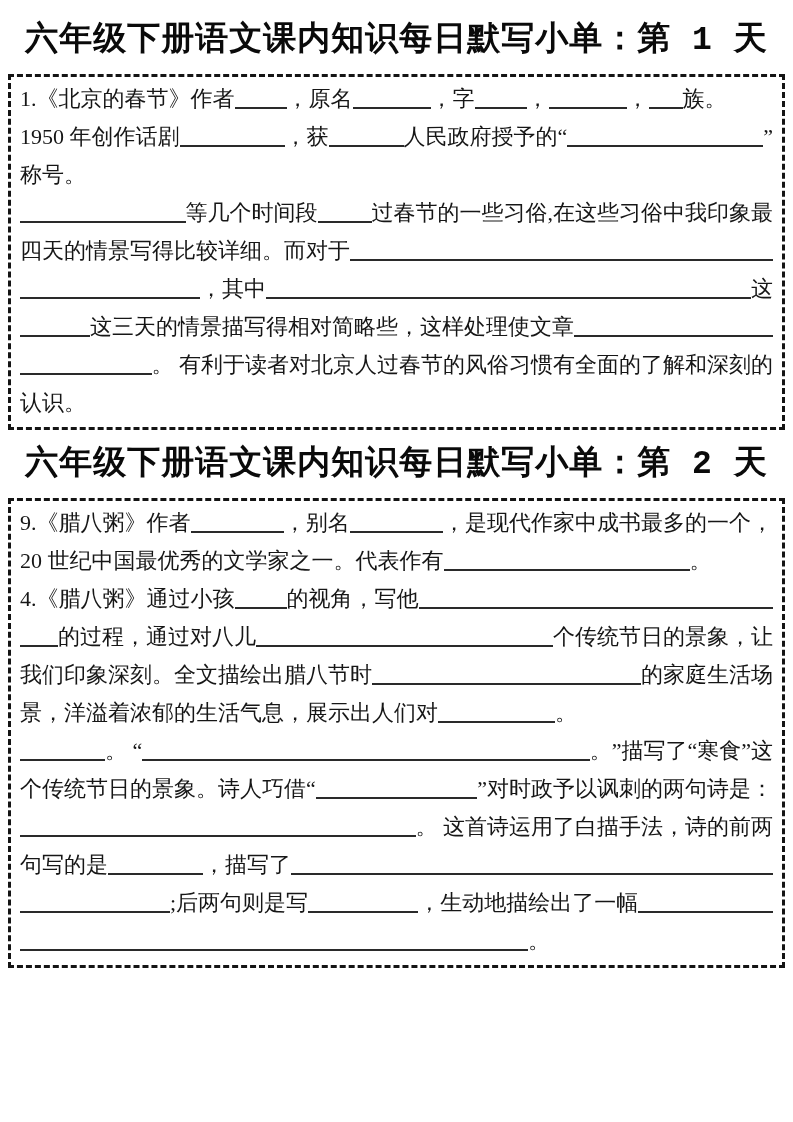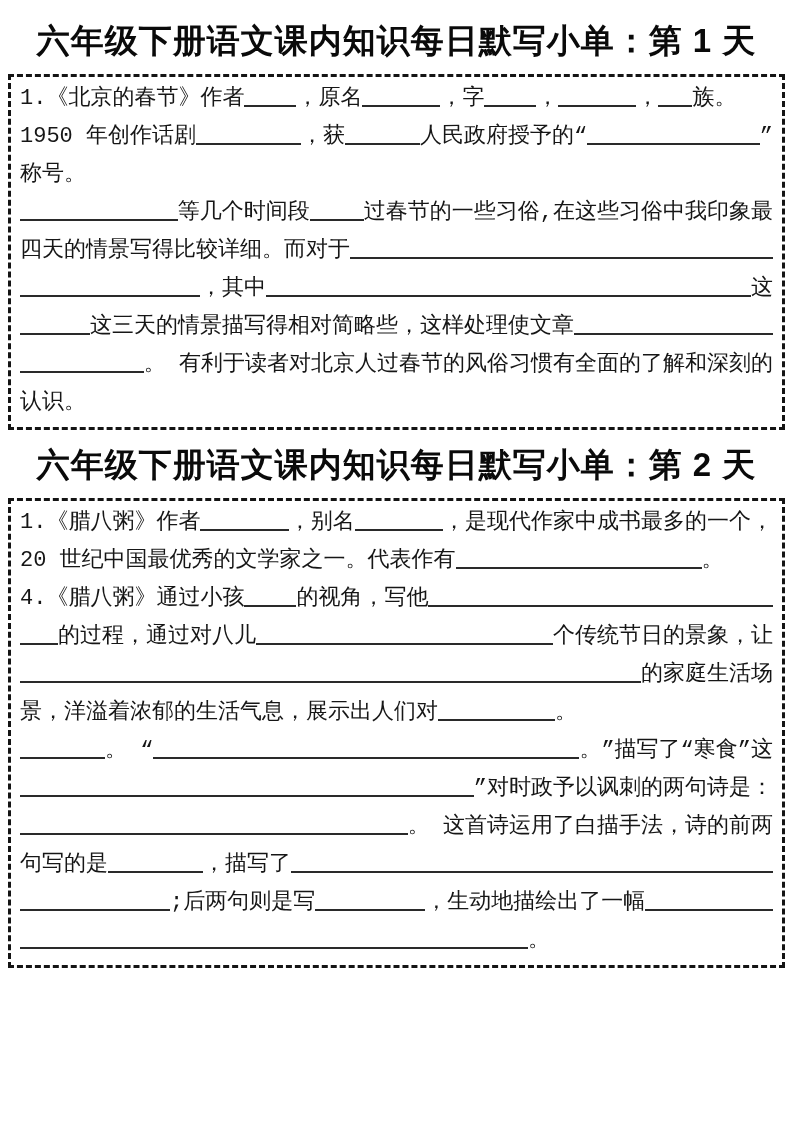--- a/index.html
+++ b/index.html
@@ -5,21 +5,21 @@
   * { margin: 0; padding: 0; box-sizing: border-box; }
   html, body { background: #ffffff; }
   body {
     width: 793px; height: 1122px;
     color: #111111;
     font-family: "Liberation Serif", "DejaVu Serif", serif;
     overflow: hidden;
   }
   .page { padding: 6px 8px 0 8px; }
   .section-title {
-    font-family: Liberation Sans, sans-serif;
+    font-family: Liberation Mono, monospace;
     font-weight: bold;
     font-size: 33px;
     line-height: 46px;
     text-align: center;
     letter-spacing: 1px;
     color: #0a0a0a;
     margin: 12px 0 10px 0;
     white-space: nowrap;
   }
   .question-box {
@@ -30,21 +30,21 @@
   .line {
     display: flex;
     align-items: baseline;
     flex-wrap: nowrap;
     height: 38px;
     line-height: 38px;
     font-size: 22px;
     overflow: hidden;
     white-space: pre;
   }
-  .seg { flex: 0 0 auto; color: #161616; font-family: Liberation Mono, monospace; }
+  .seg { flex: 0 0 auto; color: #161616; }
   .seg.u { border-bottom: 2px solid #161616; }
   .blank {
     flex: 0 0 auto;
     height: 0;
     border-bottom: 2px solid #2a2a2a;
     transform: translateY(3px);
   }
   .blank.grow { flex: 1 1 auto; }
 </style>
 </head>
@@ -63,28 +63,28 @@
         <div class="line"><span class="blank" style="min-width: 180px; width: 180px;"></span><span class="seg">，其中</span><span class="blank grow" style="min-width: 320px;"></span><span class="seg">这</span></div>
         <div class="line"><span class="blank" style="min-width: 70px; width: 70px;"></span><span class="seg">这三天的情景描写得相对简略些，这样处理使文章</span><span class="blank grow" style="min-width: 140px;"></span></div>
         <div class="line"><span class="blank grow" style="min-width: 66px;"></span><span class="seg">。 有利于读者对北京人过春节的风俗习惯有全面的了解和深刻的</span></div>
         <div class="line"><span class="seg">认识。</span></div>
       </div>
   </section>
 
   <section>
     <h1 class="section-title">六年级下册语文课内知识每日默写小单：第 2 天</h1>
     <div class="question-box">
-        <div class="line"><span class="seg">1.《腊八粥》作者</span><span class="blank grow" style="min-width: 62px;"></span><span class="seg">，别名</span><span class="blank grow" style="min-width: 62px;"></span><span class="seg">，是现代作家中成书最多的一个，</span></div>
+        <div class="line"><span class="seg">9.《腊八粥》作者</span><span class="blank grow" style="min-width: 62px;"></span><span class="seg">，别名</span><span class="blank grow" style="min-width: 62px;"></span><span class="seg">，是现代作家中成书最多的一个，</span></div>
         <div class="line"><span class="seg">20 世纪中国最优秀的文学家之一。代表作有</span><span class="blank" style="min-width: 246px; width: 246px;"></span><span class="seg">。</span></div>
         <div class="line"><span class="seg">4.《腊八粥》通过小孩</span><span class="blank" style="min-width: 52px; width: 52px;"></span><span class="seg">的视角，写他</span><span class="blank grow" style="min-width: 280px;"></span></div>
         <div class="line"><span class="blank" style="min-width: 38px; width: 38px;"></span><span class="seg">的过程，通过对八儿</span><span class="blank grow" style="min-width: 250px;"></span><span class="seg">个传统节日的景象，让</span></div>
-        <div class="line"><span class="blank grow" style="min-width: 205px;"></span><span class="seg">的家庭生活场</span></div>
+        <div class="line"><span class="seg">我们印象深刻。全文描绘出腊八节时</span><span class="blank grow" style="min-width: 205px;"></span><span class="seg">的家庭生活场</span></div>
         <div class="line"><span class="seg">景，洋溢着浓郁的生活气息，展示出人们对</span><span class="blank" style="min-width: 117px; width: 117px;"></span><span class="seg">。</span></div>
         <div class="line"><span class="blank" style="min-width: 85px; width: 85px;"></span><span class="seg">。 “</span><span class="blank grow" style="min-width: 340px;"></span><span class="seg">。”描写了“寒食”这</span></div>
-        <div class="line"><span class="blank grow" style="min-width: 82px;"></span><span class="seg">”对时政予以讽刺的两句诗是：</span></div>
+        <div class="line"><span class="seg">个传统节日的景象。诗人巧借“</span><span class="blank grow" style="min-width: 82px;"></span><span class="seg">”对时政予以讽刺的两句诗是：</span></div>
         <div class="line"><span class="blank grow" style="min-width: 355px;"></span><span class="seg">。 这首诗运用了白描手法，诗的前两</span></div>
         <div class="line"><span class="seg">句写的是</span><span class="blank" style="min-width: 95px; width: 95px;"></span><span class="seg">，描写了</span><span class="blank grow" style="min-width: 340px;"></span></div>
         <div class="line"><span class="blank" style="min-width: 150px; width: 150px;"></span><span class="seg">;后两句则是写</span><span class="blank" style="min-width: 110px; width: 110px;"></span><span class="seg">，生动地描绘出了一幅</span><span class="blank grow" style="min-width: 40px;"></span></div>
         <div class="line"><span class="blank" style="min-width: 508px; width: 508px;"></span><span class="seg">。</span></div>
       </div>
   </section>
 
 </div>
 
 </body></html>

